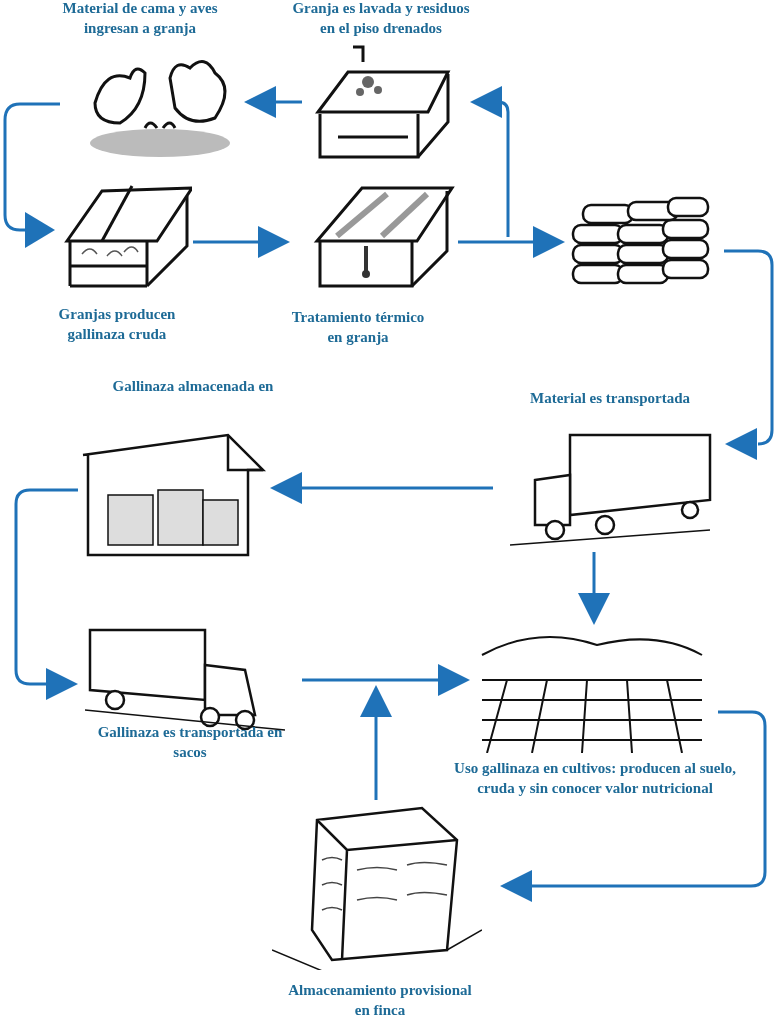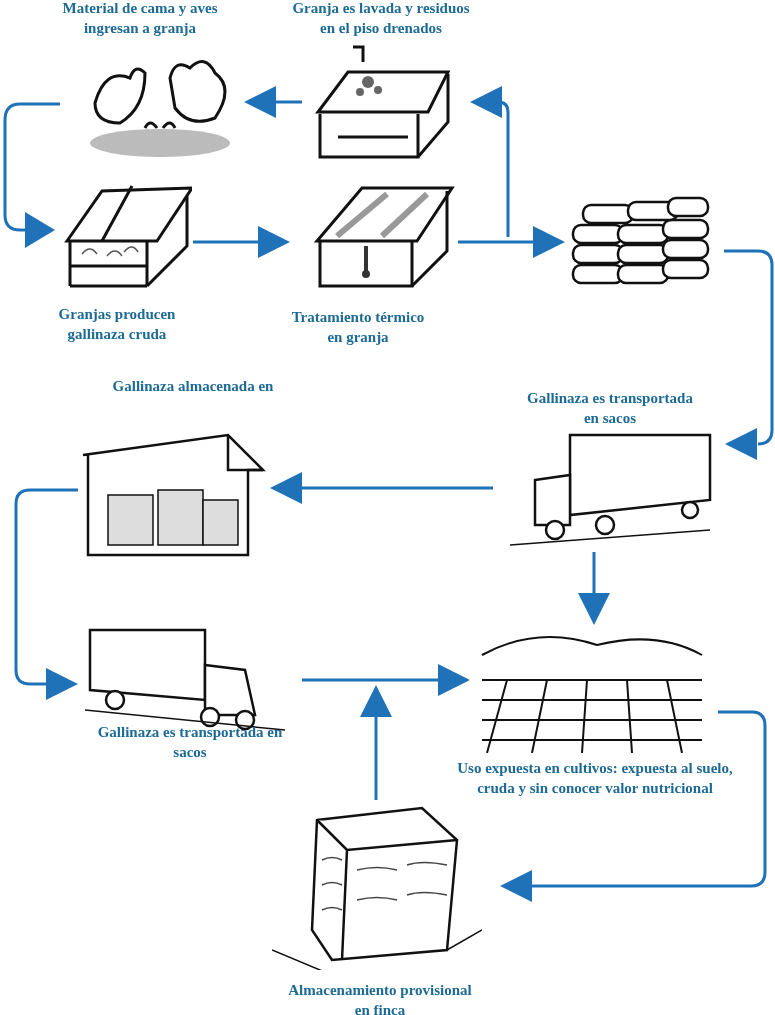--- a/index.html
+++ b/index.html
@@ -190,30 +190,29 @@
   <div>Granjas producen</div>
   <div>gallinaza cruda</div>
 </div>
 <div class="label" style="left:258px;top:307px;width:200px">
   <div>Tratamiento térmico</div>
   <div>en granja</div>
 </div>
 <div class="label" style="left:548px;top:305px;width:180px">
 </div>
 <div class="label" style="left:500px;top:388px;width:220px">
-  <div>Gallinaza es transportada</div>
-  <div>en sacos</div>
+  <div>Material es transportada</div>
 </div>
 <div class="label" style="left:88px;top:376px;width:210px">
   <div>Gallinaza almacenada en</div>
 </div>
 <div class="label" style="left:70px;top:722px;width:240px">
   <div>Gallinaza es transportada en</div>
   <div>sacos</div>
 </div>
 <div class="label" style="left:420px;top:758px;width:350px">
-  <div>Uso expuesta en cultivos: expuesta al suelo,</div>
+  <div>Uso gallinaza en cultivos: producen al suelo,</div>
   <div>cruda y sin conocer valor nutricional</div>
 </div>
 <div class="label" style="left:260px;top:980px;width:240px">
   <div>Almacenamiento provisional</div>
   <div>en finca</div>
 </div>
 
 </body></html>

